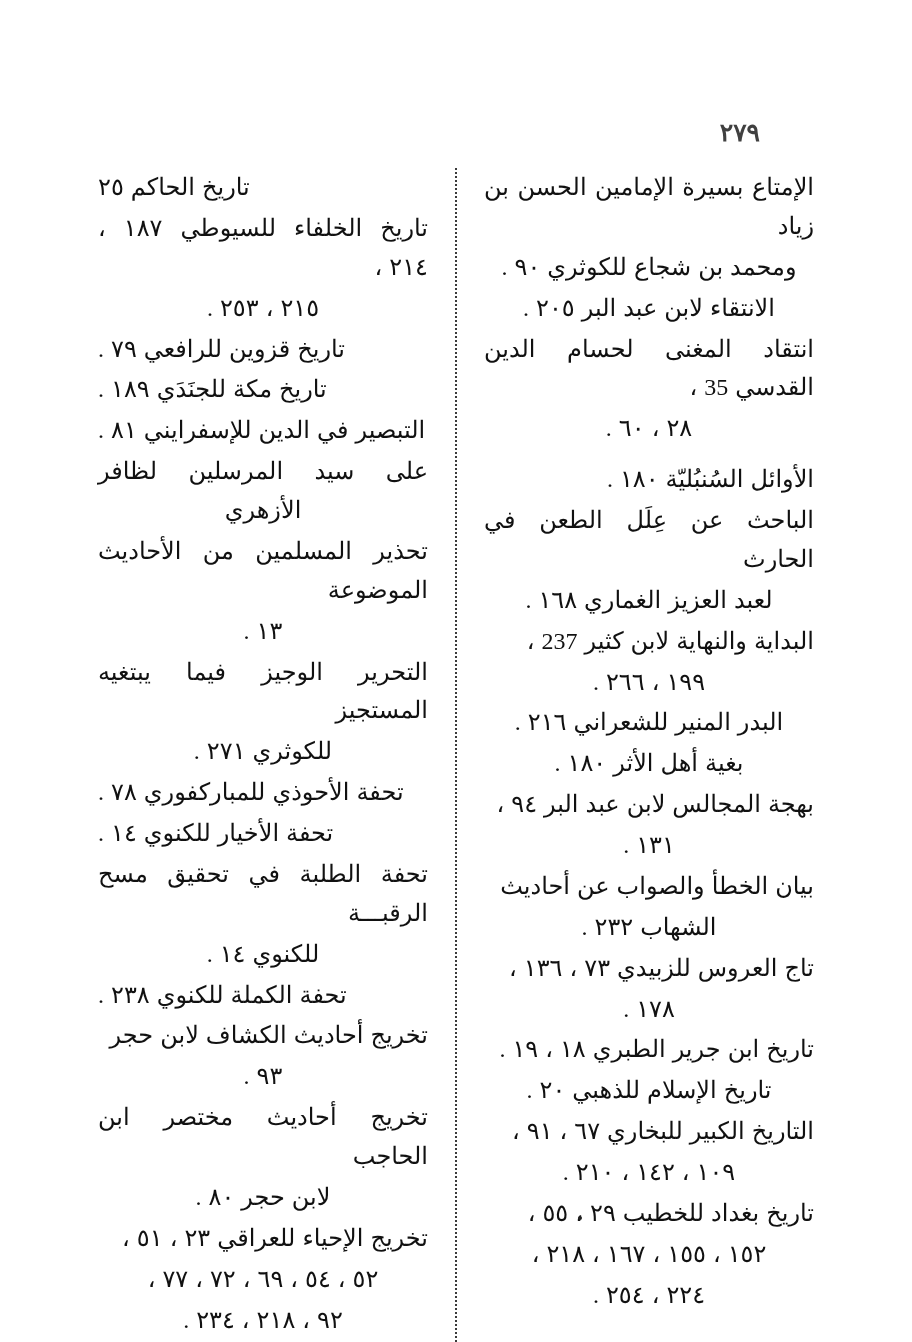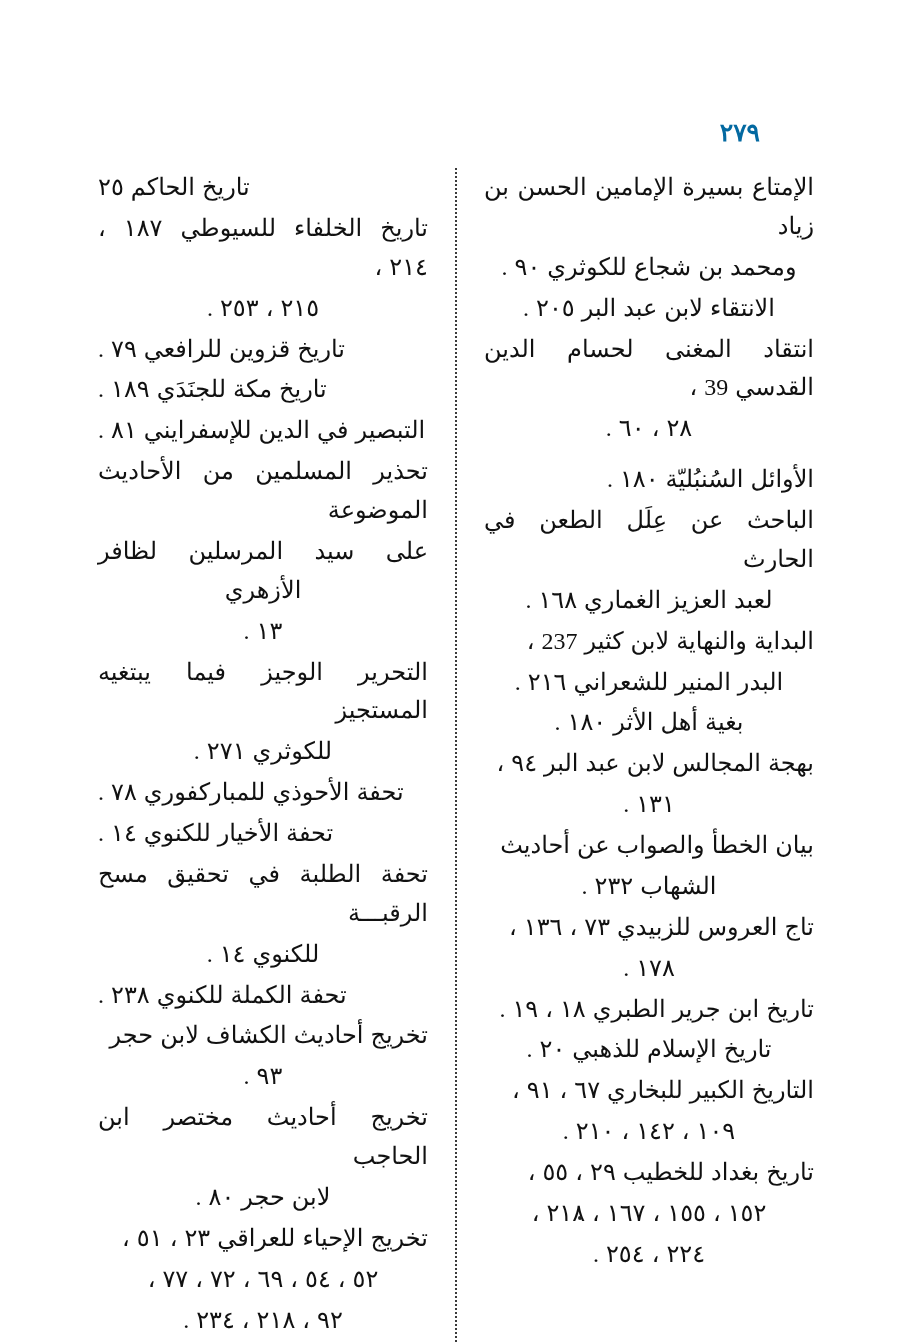--- a/index.html
+++ b/index.html
@@ -20,21 +20,21 @@
     inset: 0;
     padding: 0;
   }
   .page-number {
     position: absolute;
     top: 118px;
     right: 152px;
     font-size: 25px;
     font-weight: bold;
     letter-spacing: 1px;
-    color: #0369a1;
+    color: #404040;
   }
   .columns {
     position: absolute;
     top: 168px;
     right: 98px;
     left: 98px;
     display: flex;
     flex-direction: row;
     align-items: flex-start;
     justify-content: space-between;
@@ -93,26 +93,27 @@
 <div class="page">
 
   <div class="page-number">٢٧٩</div>
 
   <div class="columns">
 
     <div class="col col-right">
       <p class="entry">الإمتاع بسيرة الإمامين الحسن بن زياد</p>
       <p class="entry cont">ومحمد بن شجاع للكوثري ٩٠ .</p>
       <p class="entry cont">الانتقاء لابن عبد البر ٢٠٥ .</p>
-      <p class="entry">انتقاد المغنى لحسام الدين القدسي 39 ،</p>
+      <p class="entry">انتقاد المغنى لحسام الدين القدسي 35 ،</p>
       <p class="entry cont">٢٨ ، ٦٠ .</p>
       <p class="entry cont-right">الأوائل السُنبُليّة ١٨٠ .</p>
       <p class="entry">الباحث عن عِلَل الطعن في الحارث</p>
       <p class="entry cont">لعبد العزيز الغماري ١٦٨ .</p>
       <p class="entry">البداية والنهاية لابن كثير 237 ،</p>
+      <p class="entry cont">١٩٩ ، ٢٦٦ .</p>
       <p class="entry cont">البدر المنير للشعراني ٢١٦ .</p>
       <p class="entry cont">بغية أهل الأثر ١٨٠ .</p>
       <p class="entry">بهجة المجالس لابن عبد البر ٩٤ ،</p>
       <p class="entry cont">١٣١ .</p>
       <p class="entry">بيان الخطأ والصواب عن أحاديث</p>
       <p class="entry cont">الشهاب ٢٣٢ .</p>
       <p class="entry">تاج العروس للزبيدي ٧٣ ، ١٣٦ ،</p>
       <p class="entry cont">١٧٨ .</p>
       <p class="entry">تاريخ ابن جرير الطبري ١٨ ، ١٩ .</p>
       <p class="entry cont">تاريخ الإسلام للذهبي ٢٠ .</p>
@@ -125,22 +126,22 @@
 
     <div class="divider"></div>
 
     <div class="col col-left">
       <p class="entry cont-left">تاريخ الحاكم ٢٥</p>
       <p class="entry">تاريخ الخلفاء للسيوطي ١٨٧ ، ٢١٤ ،</p>
       <p class="entry cont">٢١٥ ، ٢٥٣ .</p>
       <p class="entry cont-left">تاريخ قزوين للرافعي ٧٩ .</p>
       <p class="entry cont-left">تاريخ مكة للجنَدَي ١٨٩ .</p>
       <p class="entry cont-left">التبصير في الدين للإسفرايني ٨١ .</p>
+      <p class="entry cont">على سيد المرسلين لظافر الأزهري</p>
       <p class="entry">تحذير المسلمين من الأحاديث الموضوعة</p>
-      <p class="entry cont">على سيد المرسلين لظافر الأزهري</p>
       <p class="entry cont">١٣ .</p>
       <p class="entry">التحرير الوجيز فيما يبتغيه المستجيز</p>
       <p class="entry cont">للكوثري ٢٧١ .</p>
       <p class="entry cont-left">تحفة الأحوذي للمباركفوري ٧٨ .</p>
       <p class="entry cont-left">تحفة الأخيار للكنوي ١٤ .</p>
       <p class="entry">تحفة الطلبة في تحقيق مسح الرقبـــة</p>
       <p class="entry cont">للكنوي ١٤ .</p>
       <p class="entry cont-left">تحفة الكملة للكنوي ٢٣٨ .</p>
       <p class="entry">تخريج أحاديث الكشاف لابن حجر</p>
       <p class="entry cont">٩٣ .</p>

